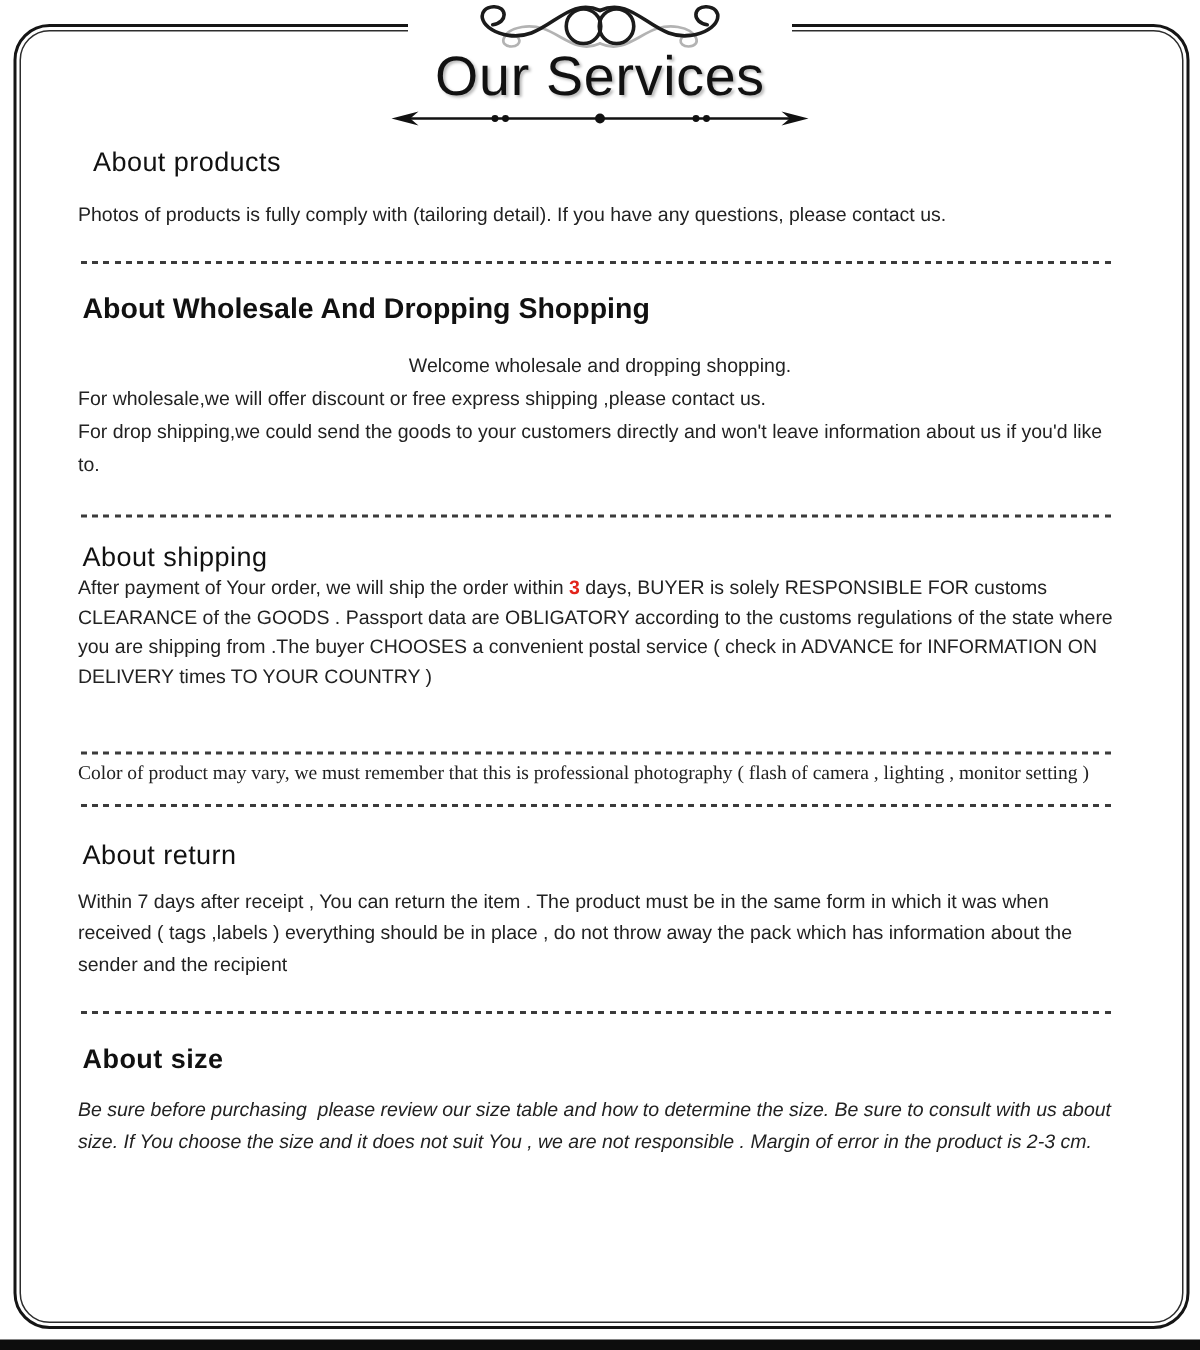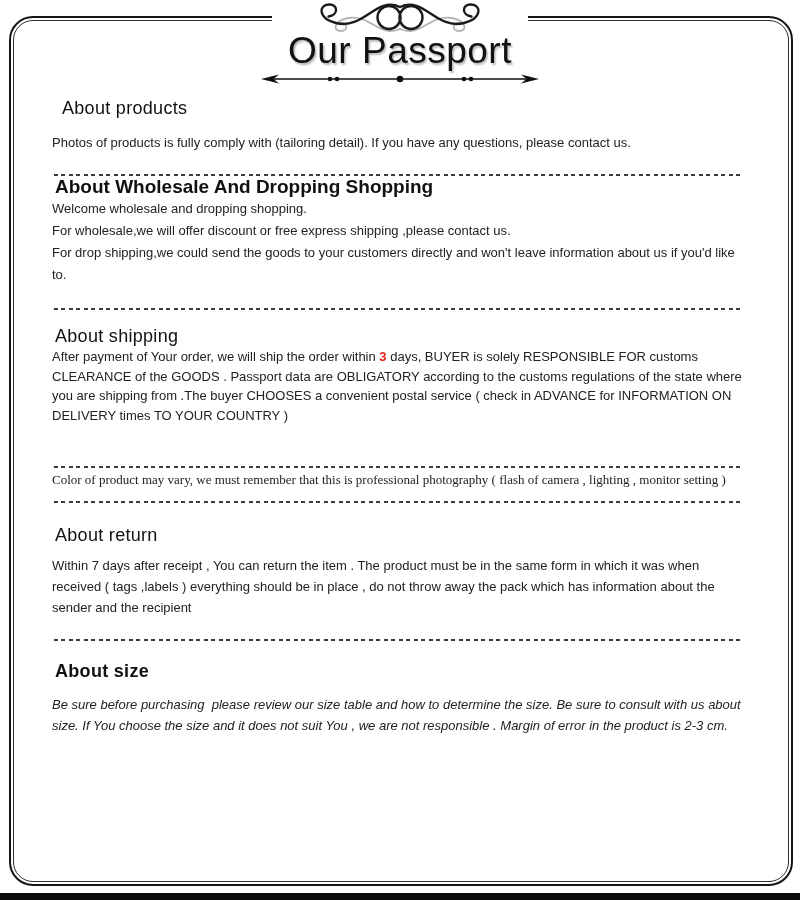--- a/index.html
+++ b/index.html
@@ -39,21 +39,21 @@
   p{font-size:13px;margin:0 0 0 6px;max-width:700px;line-height:21px;white-space:pre-wrap;color:#222;}
   p.tight{line-height:19.5px;}
   .red{color:#e2231a;font-weight:700;}
   .dashes{
     height:2px;width:688px;margin-left:8px;
     background:repeating-linear-gradient(90deg,#3b3b3b 0 4px,transparent 4px 7.5px);
   }
   
   .s1 h2{margin-top:10px;margin-left:16px;} .s1 p{margin-top:13px;}
   .d1{margin-top:21px;}
-  .s2 h2{} .s2 p:first-of-type{}
+  .s2 h2{margin-top:20px;} .s2 p:first-of-type{margin-top:15px;text-align:center;}
   .s2 p{line-height:22px;}
   .d2{margin-top:22px;}
   .s3 h2{margin-top:16px;} .s3 p{}
   .d3{margin-top:41px;}
   .s4 h2{margin-top:18px;} .s4 p{margin-top:1px;font-family:Liberation Serif, serif;}
   .d4{margin-top:11px;}
   .s5 h2{margin-top:22px;} .s5 p{margin-top:9px;}
   .d5{margin-top:21px;}
   .s6 h2{margin-top:20px;font-weight:bold;} .s6 p{margin-top:12px;font-style:italic;}
 </style>
@@ -72,21 +72,21 @@
 
     <g fill="none" stroke="#1b1b1b" stroke-width="2.4" stroke-linecap="round">
       <path d="M128 7 C104 -4 92 30 64 23 C46 18.5 46 5 57 4.5 C66 4 67 15 56.5 16.5"></path>
       <path d="M128 7 C152 -4 164 30 192 23 C210 18.5 210 5 199 4.5 C190 4 189 15 199.5 16.5"></path>
       <circle cx="117" cy="17.5" r="11.5"></circle>
       <circle cx="139" cy="17.5" r="11.5"></circle>
     </g>
   </svg>
 </div>
 
-<div class="title">Our Passport</div>
+<div class="title">Our Services</div>
 
 <div class="arrow-divider">
   <svg width="280" height="16" viewBox="0 0 280 16" aria-hidden="true">
     <line x1="6" y1="8" x2="274" y2="8" stroke="#111" stroke-width="1.6"></line>
     <path d="M1 8 L19 3.4 L13.5 8 L19 12.6 Z" fill="#111"></path>
     <path d="M279 8 L261 3.4 L266.5 8 L261 12.6 Z" fill="#111"></path>
     <circle cx="70" cy="8" r="2.3" fill="#111"></circle>
     <circle cx="77" cy="8" r="2.3" fill="#111"></circle>
     <circle cx="140" cy="8" r="3.3" fill="#111"></circle>
     <circle cx="204" cy="8" r="2.3" fill="#111"></circle>

